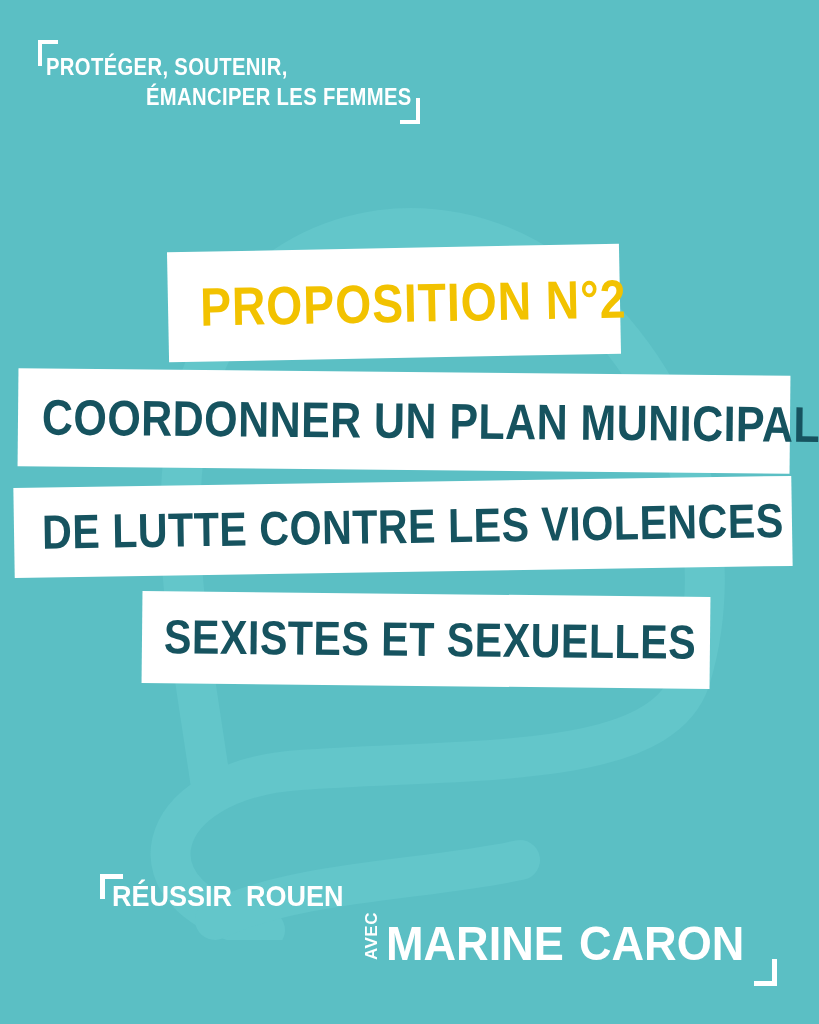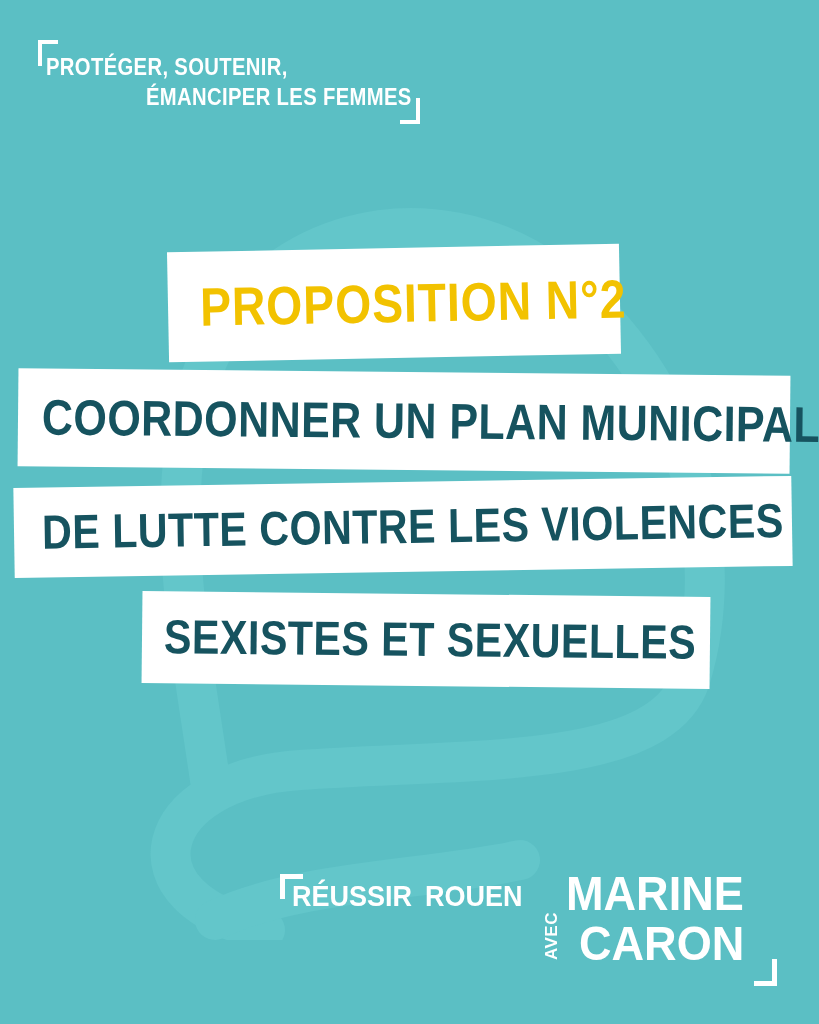--- a/index.html
+++ b/index.html
@@ -188,22 +188,22 @@
     letter-spacing: 0.5px;
     margin: 0 4px 12px 2px;
     height: 56px;
     display: flex;
     align-items: flex-end;
     justify-content: center;
   }
   .logo-name {
     position: relative;
     display: flex;
-    flex-direction: column;
-    align-items: flex-end;
+    flex-direction: row;
+    align-items: center;
     padding-right: 18px;
     padding-bottom: 8px;
   }
   .logo-name-line {
     font-weight: bold;
     font-size: 49px;
     line-height: 50px;
     letter-spacing: 0px;
     text-transform: uppercase;
     transform: scaleX(0.92);

